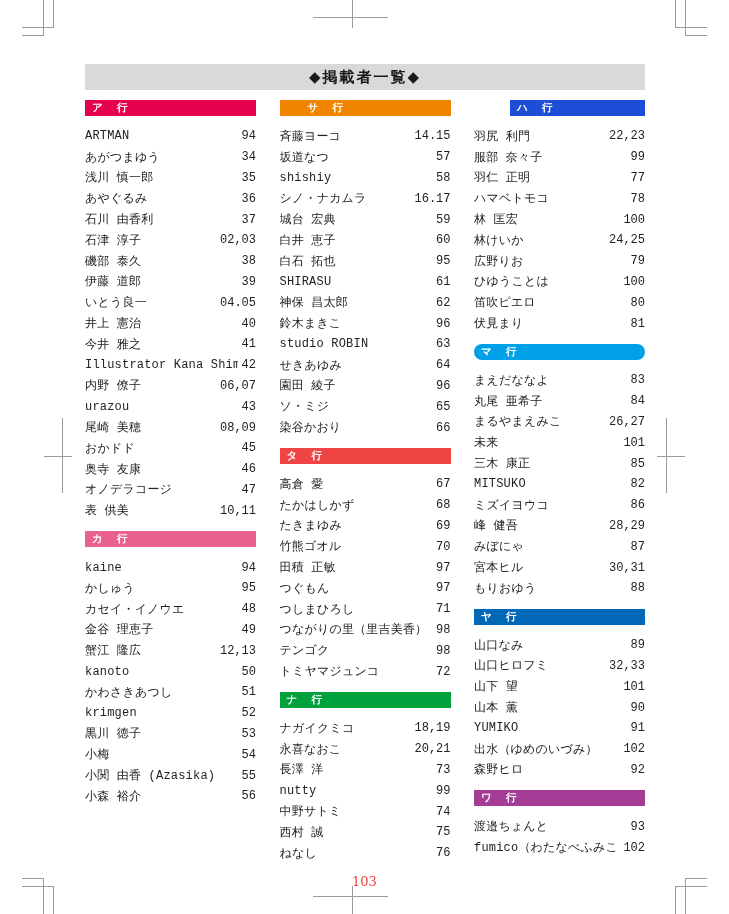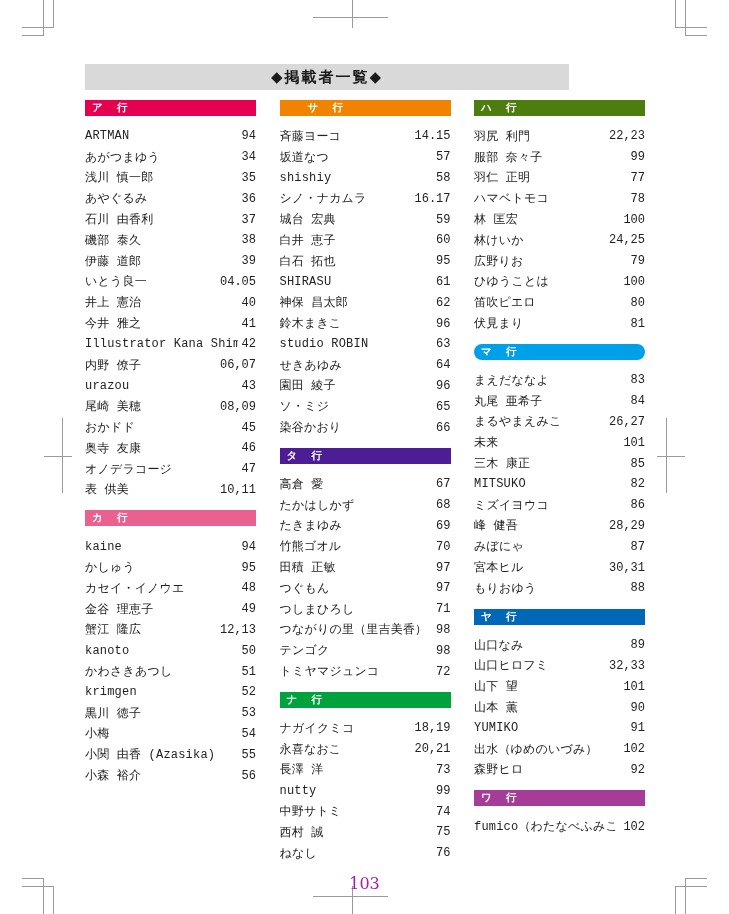--- a/index.html
+++ b/index.html
@@ -6,21 +6,21 @@
   body{
     width:729px;height:914px;position:relative;overflow:hidden;
     font-family:"DejaVu Sans","Liberation Sans",sans-serif;
     color:#222;
   }
   .page{position:absolute;inset:0;background:#fff;}
   
   .mark{position:absolute;background:#9a9a9a;}
   
   .title-bar{
-    position:absolute;left:85px;top:64px;width:484px;height:26px;
+    position:absolute;left:85px;top:64px;width:560px;height:26px;
     background:#d9d9d9;display:flex;align-items:center;justify-content:center;
     font-size:15px;font-weight:bold;letter-spacing:2px;color:#1a1a1a;
   }
   
   .columns{
     position:absolute;left:85px;top:100px;width:560px;
     display:flex;justify-content:space-between;
   }
   .column{width:171px;display:flex;flex-direction:column;font-family:Liberation Mono, monospace;}
   .section{margin-bottom:3px;}
@@ -34,21 +34,21 @@
   .row{
     height:20.8px;display:flex;align-items:center;
     justify-content:space-between;font-size:12px;white-space:nowrap;
   }
   .row .name{overflow:hidden;letter-spacing:0.2px;}
   .row .pg{margin-left:4px;}
   
   .folio{
     position:absolute;left:0;right:0;top:874px;text-align:center;
     font-family:"DejaVu Serif","Liberation Serif",serif;
-    font-size:16px;color:#a21caf;
+    font-size:13px;color:#ef4444;
   }
 </style>
 </head>
 <body>
 
 <div class="page">
 
   <div class="mark" style="left:53px;top:0;width:1px;height:27px;"></div>
   <div class="mark" style="left:43px;top:0;width:1px;height:36px;"></div>
   <div class="mark" style="left:22px;top:27px;width:32px;height:1px;"></div>
@@ -99,20 +99,24 @@
             </div>
             <div class="row">
               <span class="name">あやぐるみ</span>
               <span class="pg">36</span>
             </div>
             <div class="row">
               <span class="name">石川 由香利</span>
               <span class="pg">37</span>
             </div>
             <div class="row">
+              <span class="name">石津 淳子</span>
+              <span class="pg">02,03</span>
+            </div>
+            <div class="row">
               <span class="name">磯部 泰久</span>
               <span class="pg">38</span>
             </div>
             <div class="row">
               <span class="name">伊藤 道郎</span>
               <span class="pg">39</span>
             </div>
             <div class="row">
               <span class="name">いとう良一</span>
               <span class="pg">04.05</span>
@@ -273,21 +277,21 @@
               <span class="name">ソ・ミジ</span>
               <span class="pg">65</span>
             </div>
             <div class="row">
               <span class="name">染谷かおり</span>
               <span class="pg">66</span>
             </div>
           </div>
         </div>
         <div class="section">
-          <div class="section-header" style="background: #4c1d95;">タ 行</div>
+          <div class="section-header" style="background: #ef4444;">タ 行</div>
           <div class="rows">
             <div class="row">
               <span class="name">高倉 愛</span>
               <span class="pg">67</span>
             </div>
             <div class="row">
               <span class="name">たかはしかず</span>
               <span class="pg">68</span>
             </div>
             <div class="row">
@@ -353,21 +357,21 @@
             </div>
             <div class="row">
               <span class="name">ねなし</span>
               <span class="pg">76</span>
             </div>
           </div>
         </div>
       </div>
       <div class="column">
         <div class="section">
-          <div class="section-header" style="background: #4d7c0f;">ハ 行</div>
+          <div class="section-header" style="background: #1d4ed8; margin-left: 36px;">ハ 行</div>
           <div class="rows">
             <div class="row">
               <span class="name">羽尻 利門</span>
               <span class="pg">22,23</span>
             </div>
             <div class="row">
               <span class="name">服部 奈々子</span>
               <span class="pg">99</span>
             </div>
             <div class="row">
@@ -483,20 +487,24 @@
             <div class="row">
               <span class="name">森野ヒロ</span>
               <span class="pg">92</span>
             </div>
           </div>
         </div>
         <div class="section">
           <div class="section-header" style="background: rgb(165, 60, 152);">ワ 行</div>
           <div class="rows">
             <div class="row">
+              <span class="name">渡邉ちょんと</span>
+              <span class="pg">93</span>
+            </div>
+            <div class="row">
               <span class="name">fumico（わたなべふみこ）</span>
               <span class="pg">102</span>
             </div>
           </div>
         </div>
       </div>
     </div>
 
   <div class="folio">103</div>
 

